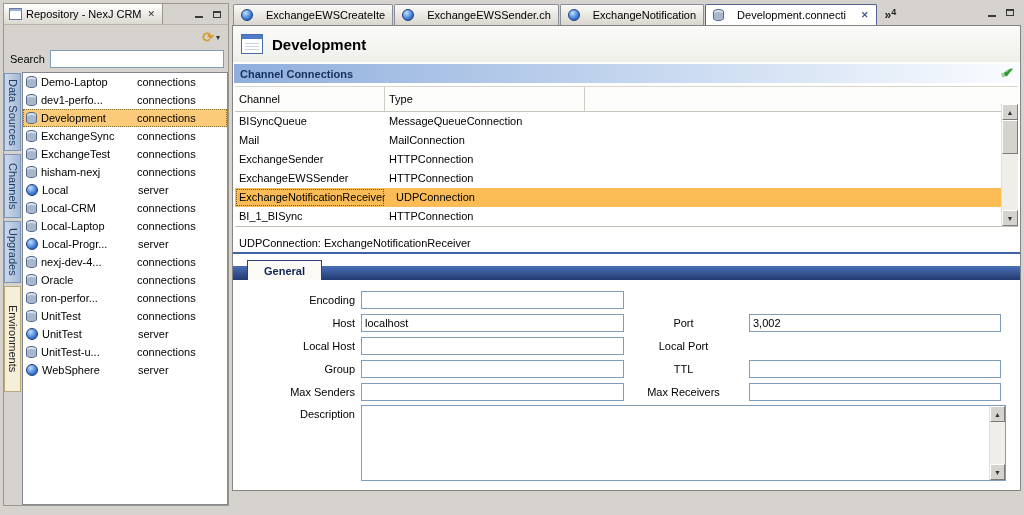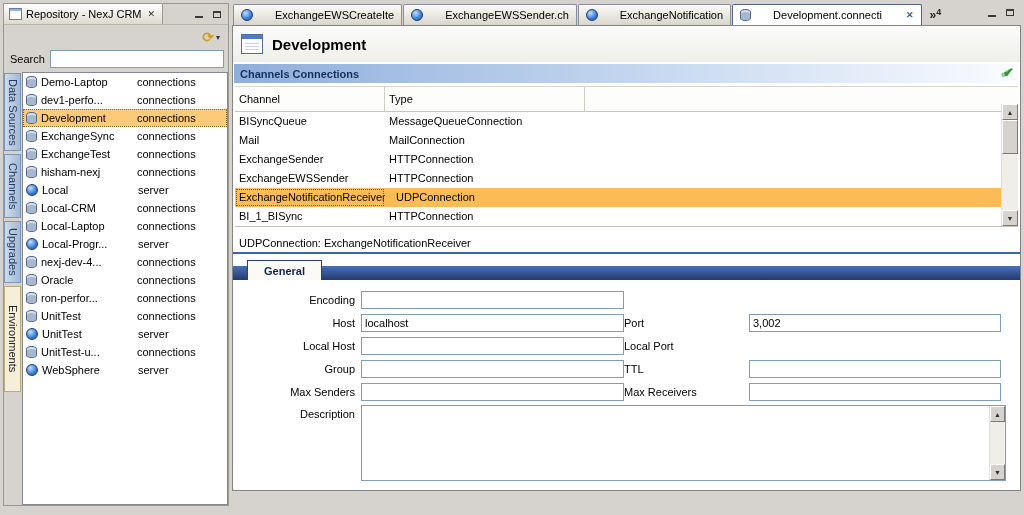--- a/index.html
+++ b/index.html
@@ -41,21 +41,21 @@
   .icon-globe { display:inline-block; width:12px; height:12px; border-radius:50%; background:radial-gradient(circle at 35% 30%, #BFE0FF, #3E7BD6 60%, #1F4FA0); border:1px solid #1A3C7A; }
   .icon-repo { display:inline-block; width:13px; height:12px; background:#fff; border:1px solid #6A7A9A; box-shadow:inset 0 2px 0 #9AB2D8; }
   .icon-form { display:inline-block; width:22px; height:20px; background:#fff; border:1px solid #4A6CA8; position:relative; }
   .icon-form::before { content:""; position:absolute; left:0; right:0; top:0; height:4px; background:#4E7AC8; }
   .icon-form::after { content:""; position:absolute; left:3px; right:3px; top:8px; height:8px; background:repeating-linear-gradient(#C8D4E8 0 1px, transparent 1px 3px); }
 
   
   #editor { position:absolute; left:232px; top:3px; width:789px; height:488px; display:flex; flex-direction:column; }
   .etabbar { height:22px; flex:none; display:flex; align-items:flex-end; padding-left:1px; }
   .etabs { display:flex; gap:1px; align-items:flex-end; }
-  .etab { height:21px; display:flex; align-items:center; gap:22px; padding:0 7px; border:1px solid #8A8E98; border-bottom:none; border-radius:2px 2px 0 0; background:linear-gradient(#FBFAF7,#D9D6CD); white-space:nowrap; }
+  .etab { height:21px; display:flex; align-items:center; gap:13px; padding:0 7px; border:1px solid #8A8E98; border-bottom:none; border-radius:2px 2px 0 0; background:linear-gradient(#FBFAF7,#D9D6CD); white-space:nowrap; }
   .etab.active { background:#fff; border-color:#51628E;margin-top:45px; }
   .tabx { font-size:9px; color:#3C5C90; font-weight:bold; padding-left:2px; }
   .tab-icon { flex:none; }
   .chevron { margin-left:8px; align-self:center; font-weight:bold; color:#222; font-size:12px; }
   .chevron .count { font-size:9px; vertical-align:4px; font-weight:bold; }
   .etab-btns { margin-left:auto; display:flex; gap:3px; align-self:flex-start; padding:3px 4px 0 0; }
   .econtent { flex:1; background:#fff; border:1px solid #848484; position:relative; overflow:hidden; }
   .page-header { height:36px; display:flex; align-items:center; gap:9px; padding-left:8px; background:linear-gradient(#FBFBFA,#EFEFEA); }
   .page-title { font-size:15px; font-weight:bold; }
   .section-bar { height:19px; margin:2px 1px 0; background:linear-gradient(90deg,#8FAEDC,#C8D9F0 55%,#FAFCFF); display:flex; align-items:center; padding-left:6px; font-weight:bold; color:#14305E; position:relative; }
@@ -76,21 +76,21 @@
   .strack { flex:1; }
 
   .detail-header { margin-top:8px; padding:2px 6px 3px; font-weight:normal; border-bottom:2px solid #3E63A8; }
   .gtab-row { position:relative; height:25px; margin-top:3px; }
   .gtab-band { position:absolute; left:0; right:0; bottom:2px; height:14px; background:linear-gradient(#4A6FB8,#23396F); }
   .gtab { position:absolute; left:14px; bottom:2px; height:20px; padding:0 16px; background:#FCFAF4; border:1px solid #2A3F76; border-bottom:none; display:flex; align-items:center; font-weight:bold; color:#0E2254; }
 
   .form { padding-top:6px; }
   .frow { display:flex; align-items:center; height:23px; }
   .flabel { width:128px; text-align:right; padding-right:6px; flex:none; }
-  .flabel2 { width:125px; text-align:left; padding-right:6px; flex:none; }
+  .flabel2 { width:125px; text-align:center; padding-right:6px; flex:none; }
   .finput { width:263px; height:18px; border:1px solid #7F9DB9; background:#fff; font:11px "Liberation Sans",sans-serif; padding:0 3px; flex:none; }
   .finput2 { width:252px; }
   .desc-row { display:flex; margin-top:2px; }
   .desc-label { width:128px; text-align:right; padding-right:6px; padding-top:3px; flex:none; }
   .desc-box { position:relative; width:645px; height:76px; border:1px solid #7F9DB9; background:#fff; }
   .desc-scroll { position:absolute; right:0; top:0; bottom:0; width:16px; background:#F0EEE8; border-left:1px solid #E0DED6; display:flex; flex-direction:column; }
 </style>
 </head>
 <body>
 
@@ -249,21 +249,21 @@
             <span class="glyph-max"></span>
           </span>
       </div>
     </div>
     <div class="econtent">
       <div class="page-header">
         <span class="icon-form"></span>
         <span class="page-title">Development</span>
       </div>
       <div class="section-bar">
-        <span>Channels Connections</span>
+        <span>Channel Connections</span>
         <span class="check-icon">✔</span>
       </div>
       <div class="channel-table">
         <div class="thead">
           <span class="th">Channel</span>
           <span class="th">Type</span>
           <span class="th th-empty"></span>
         </div>
         <div class="tbody">
             <div class="trow">

